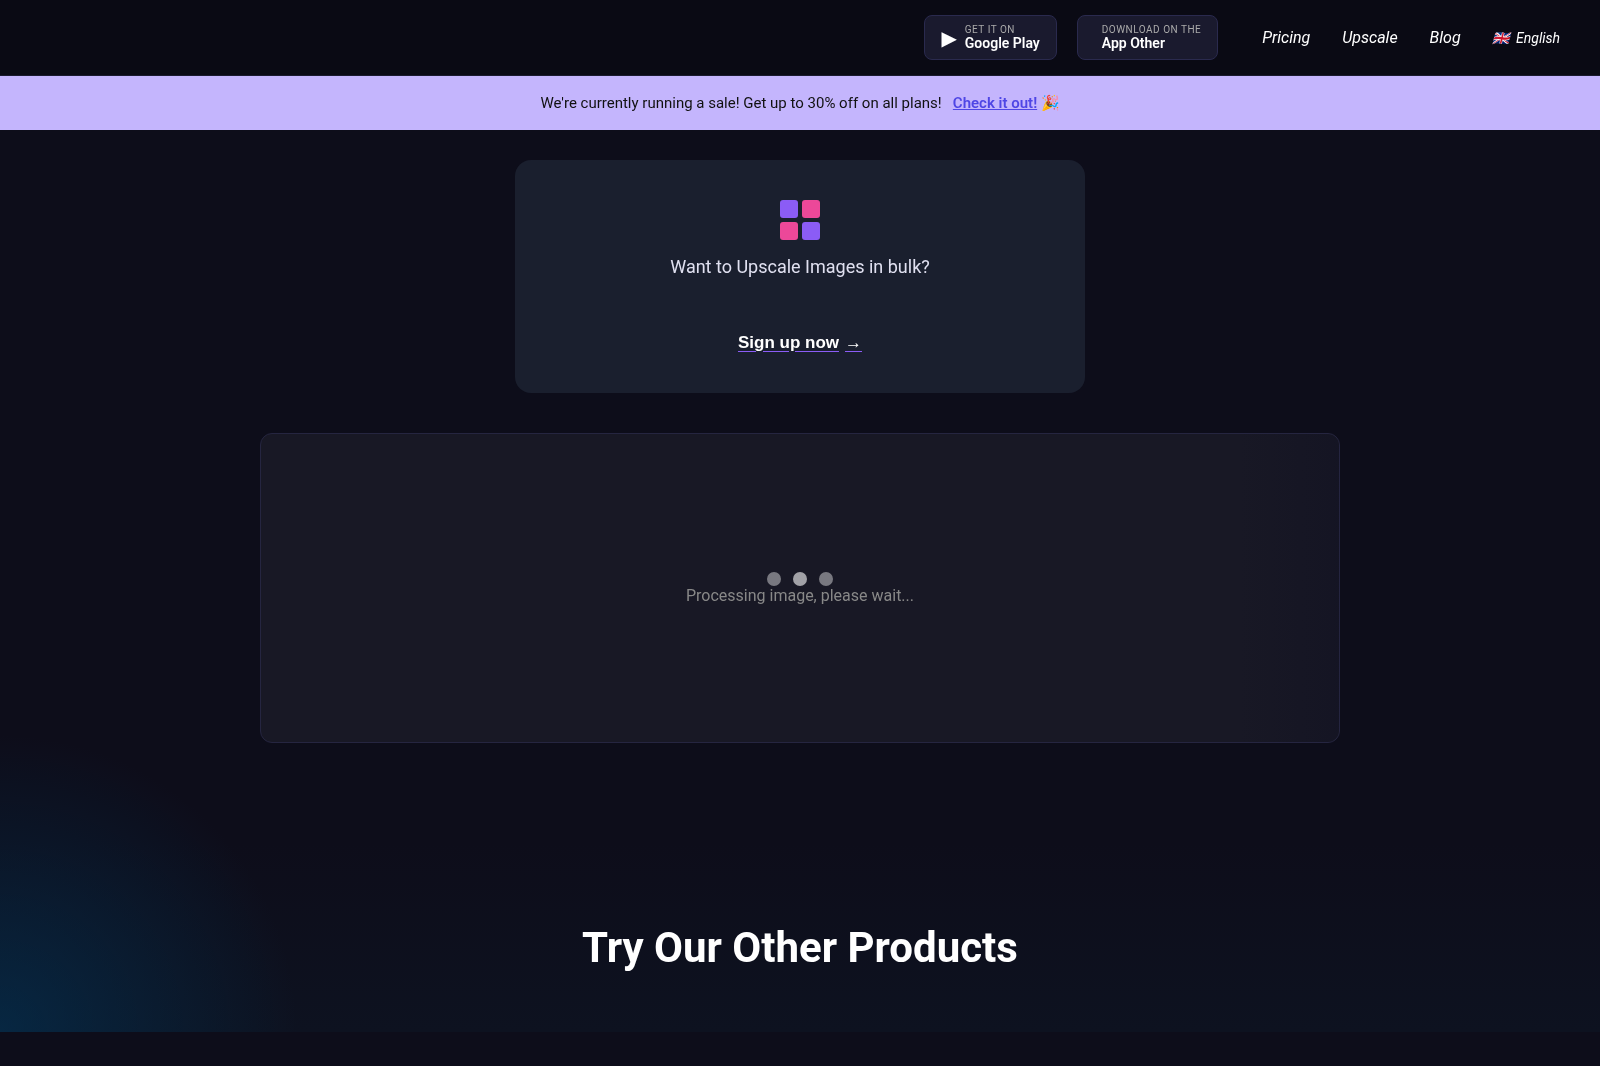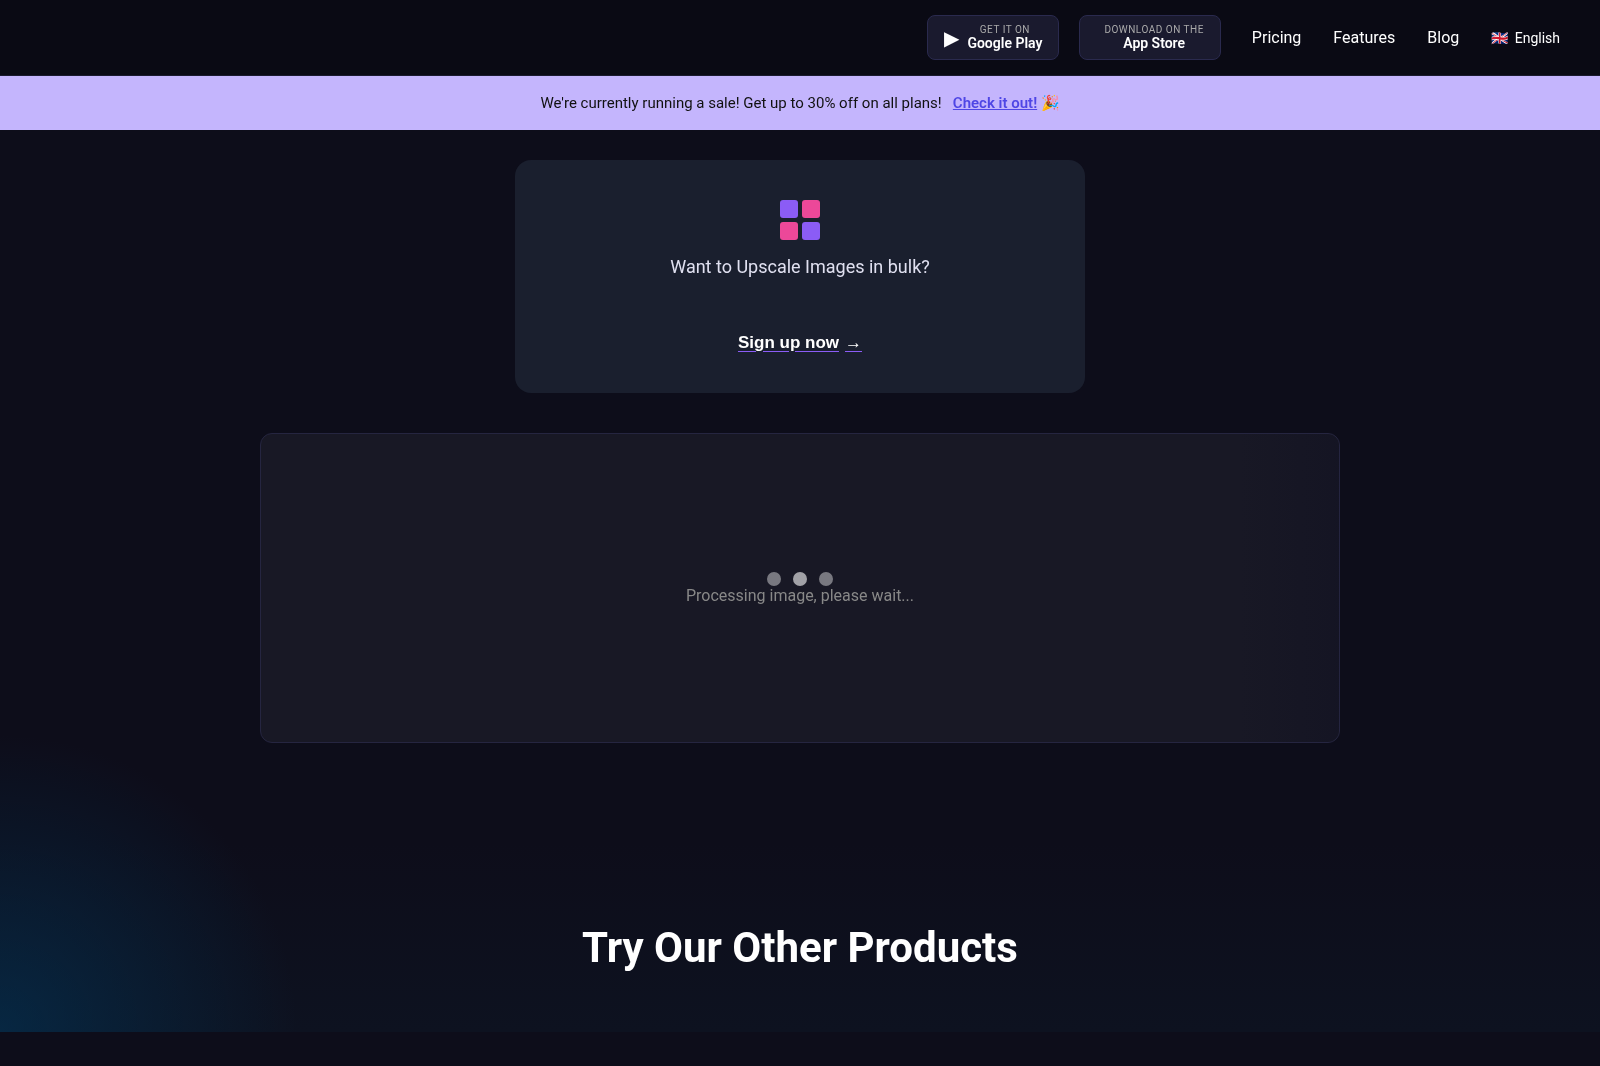--- a/index.html
+++ b/index.html
@@ -37,40 +37,41 @@
       text-decoration: none;
     }
 
     .store-btn .store-icon {
       font-size: 20px;
     }
 
     .store-btn .store-text {
       display: flex;
       flex-direction: column;
-      align-items: center;
+      align-items: flex-start;
     }
 
     .store-btn .store-text .get-it {
       font-size: 10px;
       color: #aaa;
       text-transform: uppercase;
       letter-spacing: 0.5px;
     }
 
     .store-btn .store-text .store-name {
       font-size: 14px;
       font-weight: 600;
     }
 
     .nav-links {
       display: flex;
       align-items: center;
       gap: 32px;
-      margin-left: 11px;
+      margin-left: 24px;
+      font-style: italic;
     }
 
     .nav-link {
       color: #ffffff;
       text-decoration: none;
       font-size: 16px;
       cursor: pointer;
     }
 
     .nav-lang {
@@ -253,27 +254,27 @@
       <span class="store-text">
         <span class="get-it">GET IT ON</span>
         <span class="store-name">Google Play</span>
       </span>
     </a>
 
     <a class="store-btn">
       <span class="store-icon"></span>
       <span class="store-text">
         <span class="get-it">Download on the</span>
-        <span class="store-name">App Store</span>
+        <span class="store-name">App Other</span>
       </span>
     </a>
 
     <div class="nav-links">
       <a class="nav-link">Pricing</a>
-      <a class="nav-link">Features</a>
+      <a class="nav-link">Upscale</a>
       <a class="nav-link">Blog</a>
       <div class="nav-lang">
         <span>🇬🇧</span>
         <span>English</span>
       </div>
     </div>
   </nav>
 
   <div class="sale-banner">
     <span>We're currently running a sale! Get up to 30% off on all plans!</span>

